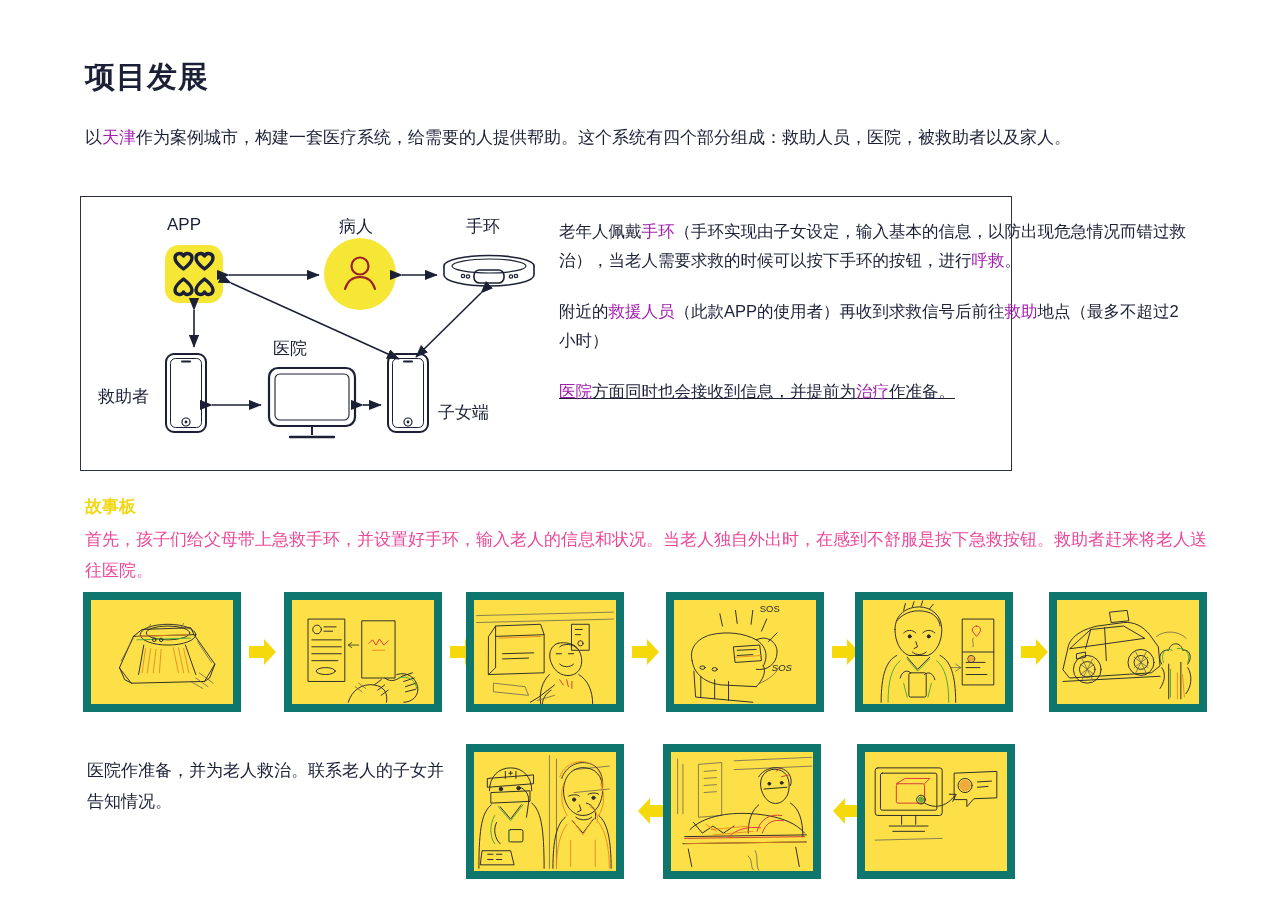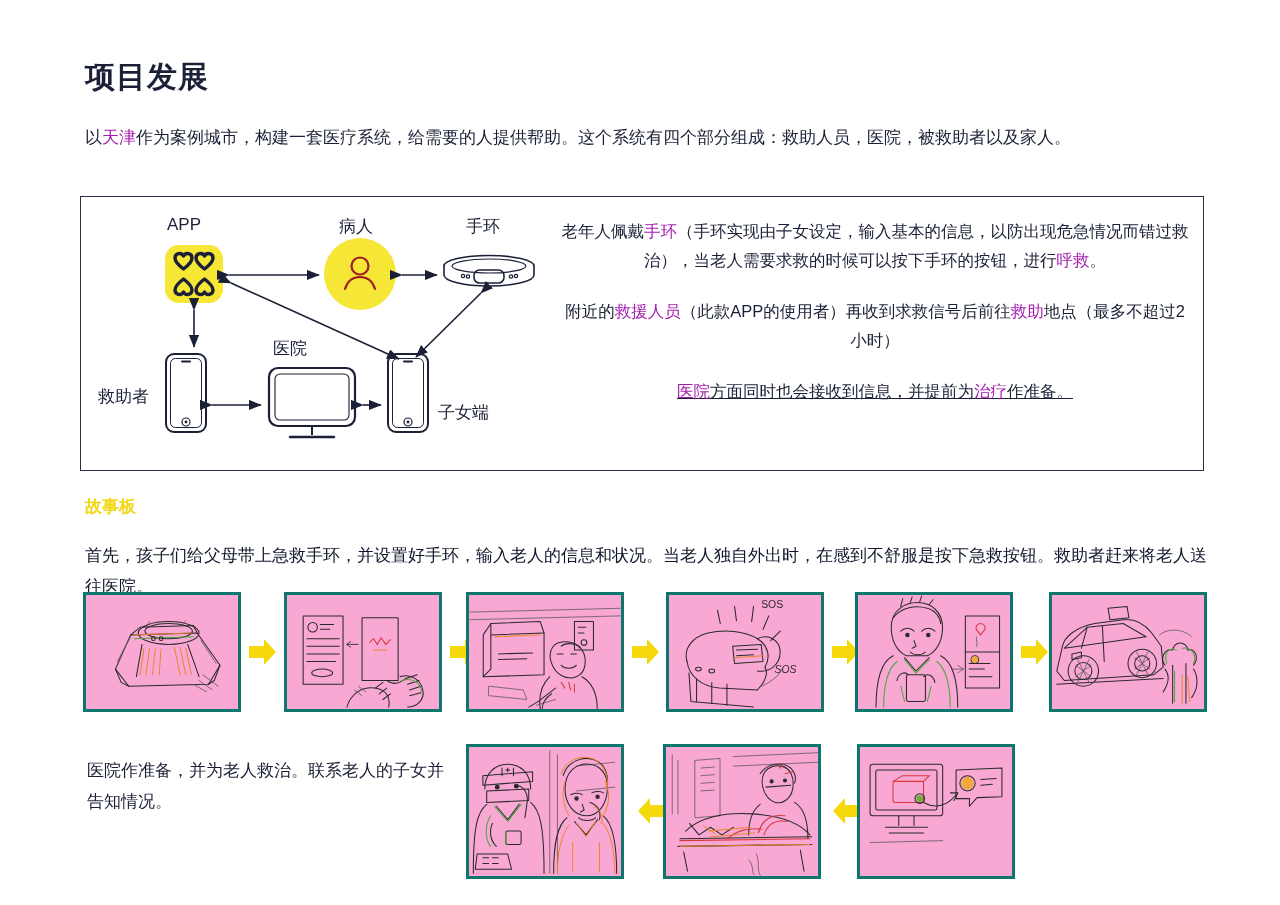--- a/index.html
+++ b/index.html
@@ -29,22 +29,22 @@
   
   .intro {
     position: absolute; left: 85px; top: 122px; width: 1120px;
     font-size: 17px; line-height: 32px; color: #1b2036;
   }
   .hl { color: #a21caf; }
 
   
   .panel {
     position: absolute; left: 80px; top: 196px;
-    width: 1124px; height: 275px;
-    border: 1.6px solid #2b3045; background: #fff; text-align: center;
+    width: 932px; height: 275px;
+    border: 1.6px solid #2b3045; background: #fff;
   }
   .diagram { position: absolute; left: 0; top: 0; width: 490px; height: 275px; }
   .dlabel {
     position: absolute; font-size: 17px; color: #1b2036; white-space: nowrap;
   }
 
   .app-icon {
     position: absolute; left: 84px; top: 48px; width: 58px; height: 58px;
     background: #f6e636; border-radius: 14px;
   }
@@ -60,30 +60,30 @@
   }
   .panel-text p { margin: 0 0 22px 0; }
   .panel-text p:last-child { margin-bottom: 17px; text-decoration: underline; }
 
   
   .sb-heading {
     position: absolute; left: 85px; top: 495px;
     font-size: 17px; font-weight: 700; color: #f2d713;
   }
   .sb-intro {
-    position: absolute; left: 85px; top: 540px; width: 1125px;
-    font-size: 17px; line-height: 31px; color: #0f172a;
+    position: absolute; left: 85px; top: 524px; width: 1125px;
+    font-size: 17px; line-height: 31px; color: #ec4899;
   }
   .sb-caption {
     position: absolute; left: 87px; top: 755px; width: 370px;
     font-size: 17px; line-height: 31px; color: #1b2036;
   }
 
   .frame {
-    position: absolute; border: 3px solid #0f766e; background: #f9a8d4;
+    position: absolute; border: 8px solid #0f766e; background: #fde047;
     overflow: hidden;
     text-decoration: underline;
   }
   .frame svg { display: block; width: 100%; height: 100%; }
 
   .arrow { position: absolute; }
 
   .sk { fill: none; stroke: #2a2a2a; stroke-width: 1.1; stroke-linecap: round; stroke-linejoin: round; }
   .sk-thin { fill: none; stroke: #555; stroke-width: 0.8; stroke-linecap: round; }
   .sk-or { fill: none; stroke: #e8851f; stroke-width: 1; stroke-linecap: round; }

